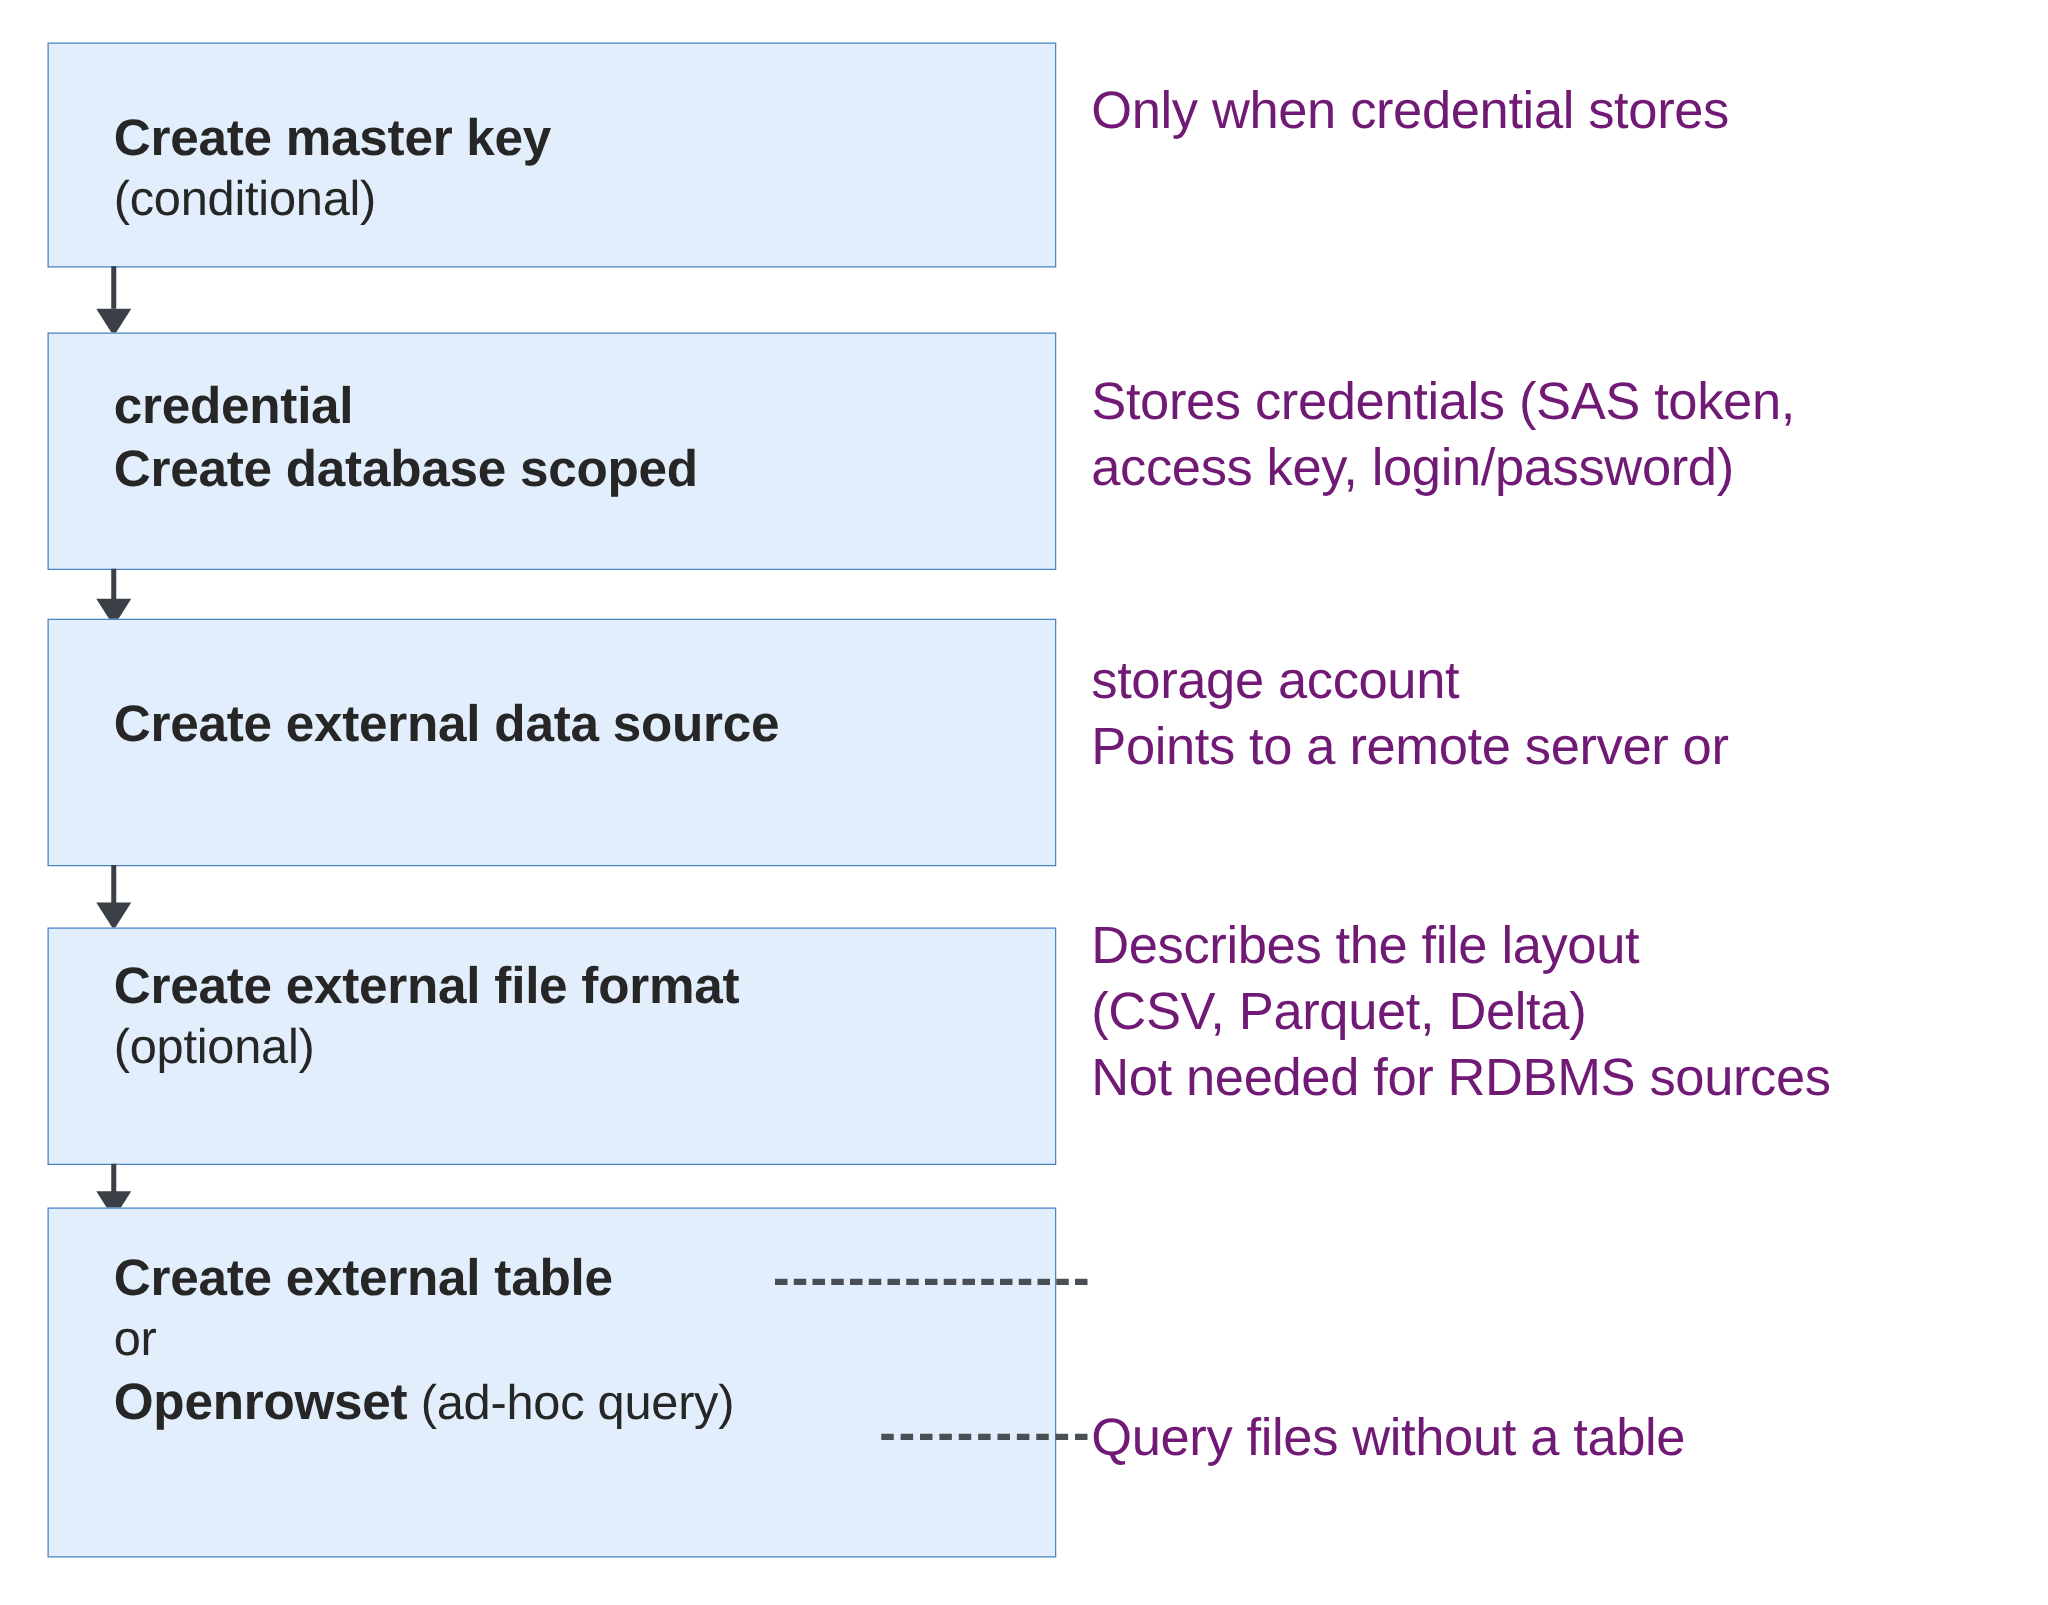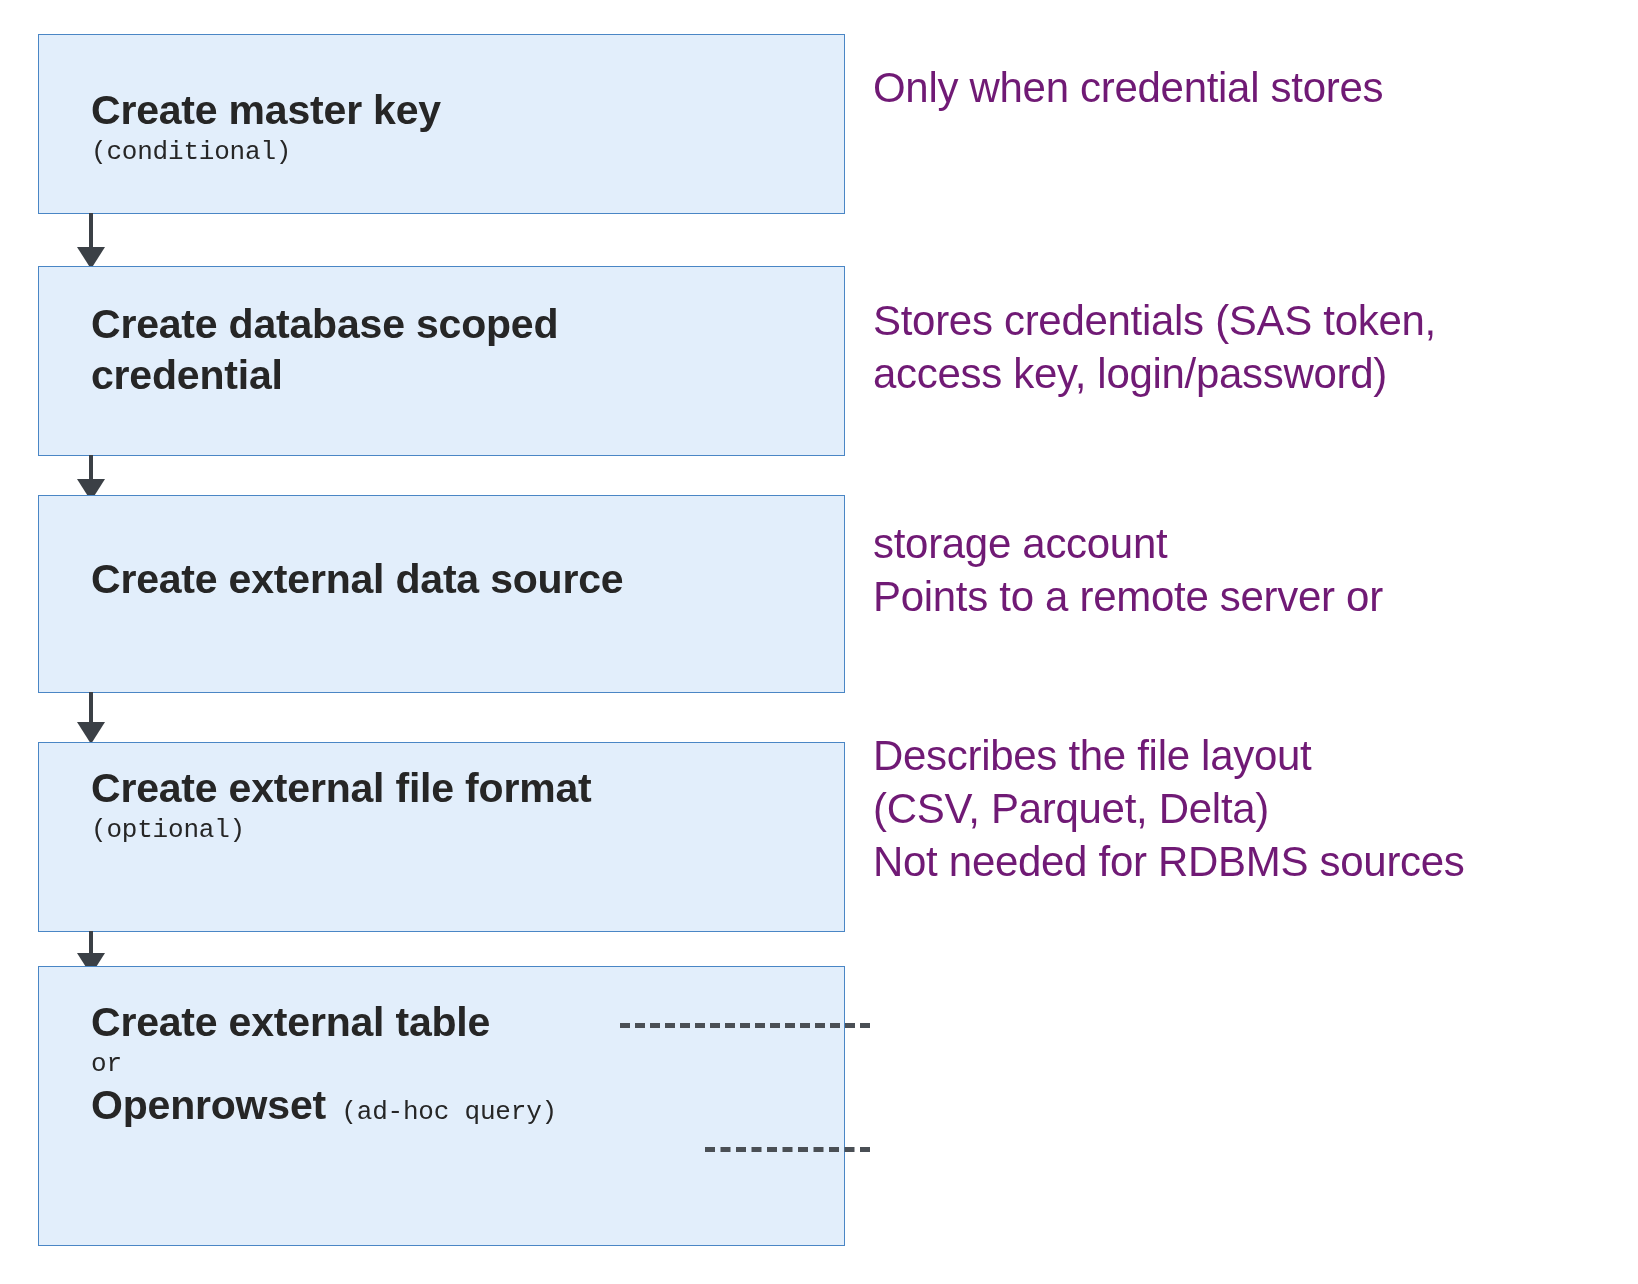--- a/index.html
+++ b/index.html
@@ -47,24 +47,23 @@
   }
   .node-title {
     font-weight: bold;
     font-size: 41px;
     font-stretch: condensed;
     letter-spacing: -0.2px;
     white-space: nowrap;
   }
   .node-sub {
     font-weight: normal;
-    font-size: 26px;
+    font-size: 39px;
     letter-spacing: -0.2px;
     white-space: nowrap;
-    font-family: Liberation Mono, monospace;
   }
 
   
   .t1 { top: 50px; }
   .t2 { top: 32px; }
   .t3 { top: 58px; }
   .t4 { top: 20px; }
   .t5 { top: 30px; }
 
   .row-inline { display: block; white-space: nowrap; }
@@ -145,22 +144,22 @@
   <div class="arrow a1">
     <div class="shaft"></div>
     <div class="head"></div>
   </div>
   <div class="note n1">
     <span class="row-inline">Only when credential stores</span>
   </div>
 
   <div class="node-box b2">
     <div class="node-text t2">
+      <div class="node-title">credential</div>
       <div class="node-title">Create database scoped</div>
-      <div class="node-title">credential</div>
     </div>
   </div>
   <div class="arrow a2">
     <div class="shaft"></div>
     <div class="head"></div>
   </div>
   <div class="note n2">
     <span class="row-inline">Stores credentials (SAS token,</span>
     <span class="row-inline">access key, login/password)</span>
   </div>
@@ -201,14 +200,17 @@
       <div class="node-sub">or</div>
       <div class="row-inline">
         <span class="node-title" style="display:inline;">Openrowset</span><span class="node-sub" style="display:inline;"> (ad-hoc query)</span>
       </div>
     </div>
   </div>
 
   <div class="dash-line d1"></div>
   <div class="dash-line d2"></div>
 
+  <div class="note n6">
+    <span class="row-inline">Query files without a table</span>
+  </div>
 
 </div>
 
 </body></html>

